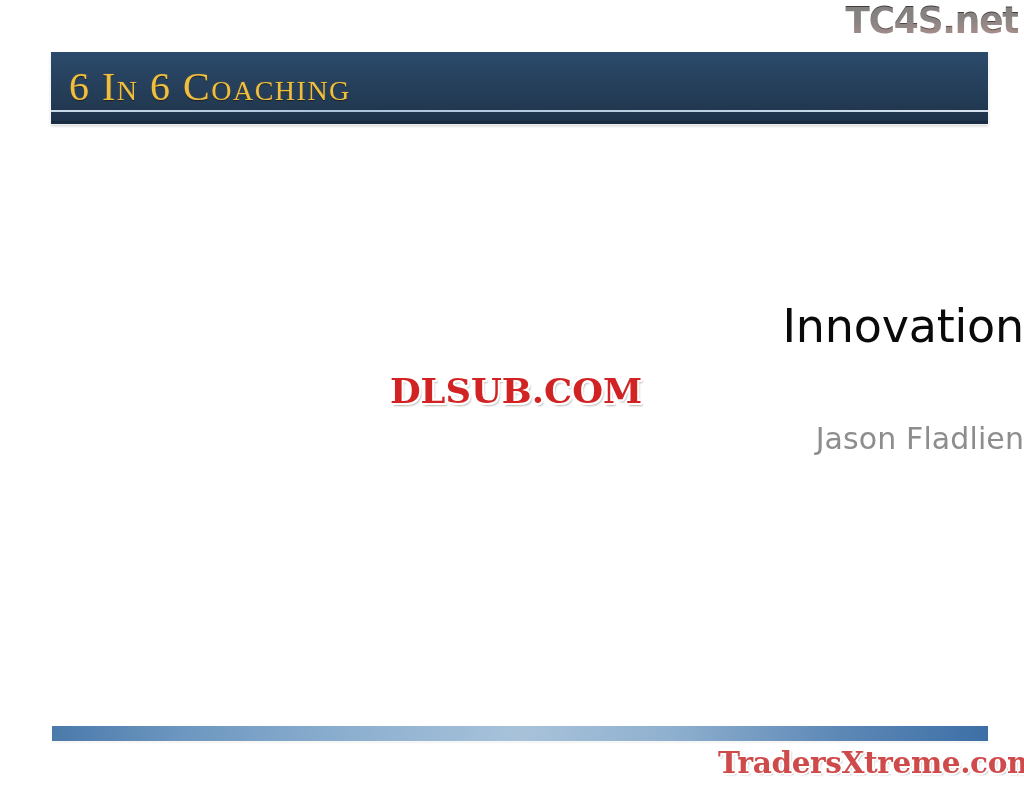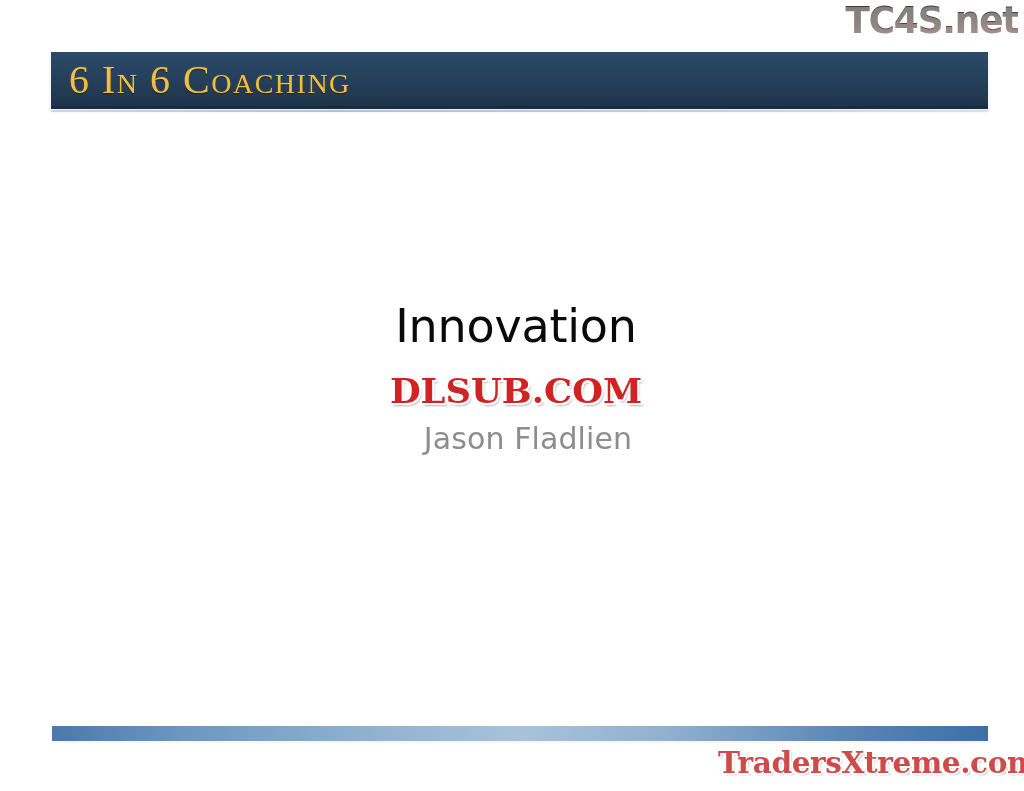--- a/index.html
+++ b/index.html
@@ -44,21 +44,21 @@
     transform: scaleX(0.97);
     transform-origin: right top;
   }
 
   
   #header-banner {
     position: absolute;
     left: 43px;
     top: 52px;
     width: 937px;
-    height: 57px;
+    height: 72px;
     background: linear-gradient(180deg, #2b4a6b 0%, #27425f 35%, #233a53 72%, #1d3249 100%);
     box-shadow: 0 0 0 1px rgba(255,255,255,0.55),
                 0 2px 3px rgba(0,0,0,0.20);
     overflow: hidden;
   }
   #header-banner::after {
     content: "";
     position: absolute;
     left: 0; right: 0; bottom: 0;
     height: 3px;
@@ -87,21 +87,21 @@
     height: 2px;
     background: linear-gradient(90deg, #c9d9e8 0%, #aac4db 30%, #bcd2e4 70%, #d6e3ef 100%);
   }
 
   
   #content-block {
     position: absolute;
     left: 0;
     right: 0;
     top: 300px;
-    text-align: center;
+    text-align: right;
   }
   #slide-title {
     font-family: "DejaVu Sans", "Liberation Sans", sans-serif;
     font-size: 46px;
     font-weight: 400;
     color: #0a0a0a;
     line-height: 1.15;
     margin: 0;
     letter-spacing: -0.2px;
   }

